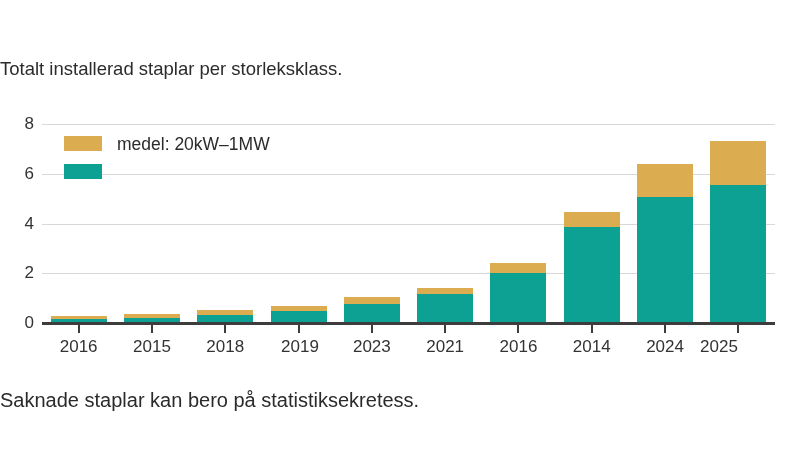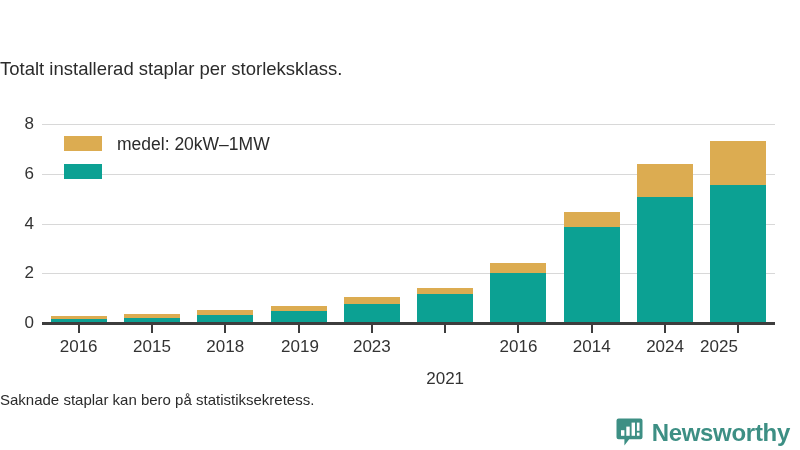--- a/index.html
+++ b/index.html
@@ -146,21 +146,21 @@
     color: #2b2b2b;
     line-height: 20px;
     white-space: nowrap;
   }
 
   
   .footnote {
     position: absolute;
     left: 0px;
     top: 391px;
-    font-size: 15px;
+    font-size: 20px;
     color: #2b2b2b;
     line-height: 18px;
     white-space: nowrap;
     text-align: right;
   }
   .brand {
     position: absolute;
     right: 10px;
     top: 418px;
     display: flex;
@@ -251,21 +251,21 @@
       <div class="xtick-label" style="left: 38.65px;">2016</div>
       <div class="xtick-mark" style="left: 150.95px;"></div>
       <div class="xtick-label" style="left: 111.95px;">2015</div>
       <div class="xtick-mark" style="left: 224.25px;"></div>
       <div class="xtick-label" style="left: 185.25px;">2018</div>
       <div class="xtick-mark" style="left: 297.55px;"></div>
       <div class="xtick-label" style="left: 260px;">2019</div>
       <div class="xtick-mark" style="left: 370.85px;"></div>
       <div class="xtick-label" style="left: 331.85px;">2023</div>
       <div class="xtick-mark" style="left: 444.15px;"></div>
-      <div class="xtick-label" style="left: 405.15px; margin-top: 32px;">2021</div>
+      <div class="xtick-label" style="left: 405.15px;">2021</div>
       <div class="xtick-mark" style="left: 517.45px;"></div>
       <div class="xtick-label" style="left: 478.45px;">2016</div>
       <div class="xtick-mark" style="left: 590.75px;"></div>
       <div class="xtick-label" style="left: 551.75px;">2014</div>
       <div class="xtick-mark" style="left: 664.05px;"></div>
       <div class="xtick-label" style="left: 625.05px;">2024</div>
       <div class="xtick-mark" style="left: 737.35px;"></div>
       <div class="xtick-label" style="left: 679px;">2025</div>
     </div>
 
@@ -274,27 +274,14 @@
         <span class="legend-swatch" style="background: rgb(220, 172, 81);"></span>
         <span class="legend-text">medel: 20kW–1MW</span>
       </div>
       <div class="legend-row">
         <span class="legend-swatch" style="background: rgb(12, 161, 147);"></span>
       </div>
     </div>
 
   <div class="footnote">Saknade staplar kan bero på statistiksekretess.</div>
 
-  <div class="brand">
-    <span class="brand-mark">
-      <svg width="27" height="30" viewBox="0 0 27 30" xmlns="http://www.w3.org/2000/svg">
-        <path d="M2.6 0.5 H24.4 A2.1 2.1 0 0 1 26.5 2.6 V19.2 A2.1 2.1 0 0 1 24.4 21.3 H13.2 L8.4 27.6 V21.3 H2.6 A2.1 2.1 0 0 1 0.5 19.2 V2.6 A2.1 2.1 0 0 1 2.6 0.5 Z" fill="#3d8f84"></path>
-        <rect x="5.0" y="12.2" width="3.4" height="5.6" fill="#ffffff"></rect>
-        <rect x="10.3" y="8.6" width="3.4" height="9.2" fill="#ffffff"></rect>
-        <rect x="15.6" y="4.6" width="3.4" height="13.2" fill="#ffffff"></rect>
-        <rect x="20.9" y="4.6" width="2.6" height="8.2" fill="#ffffff"></rect>
-        <rect x="20.9" y="14.6" width="2.6" height="3.2" fill="#ffffff"></rect>
-      </svg>
-    </span>
-    <span class="brand-name">Newsworthy</span>
-  </div>
 
 </div>
 
 </body></html>

